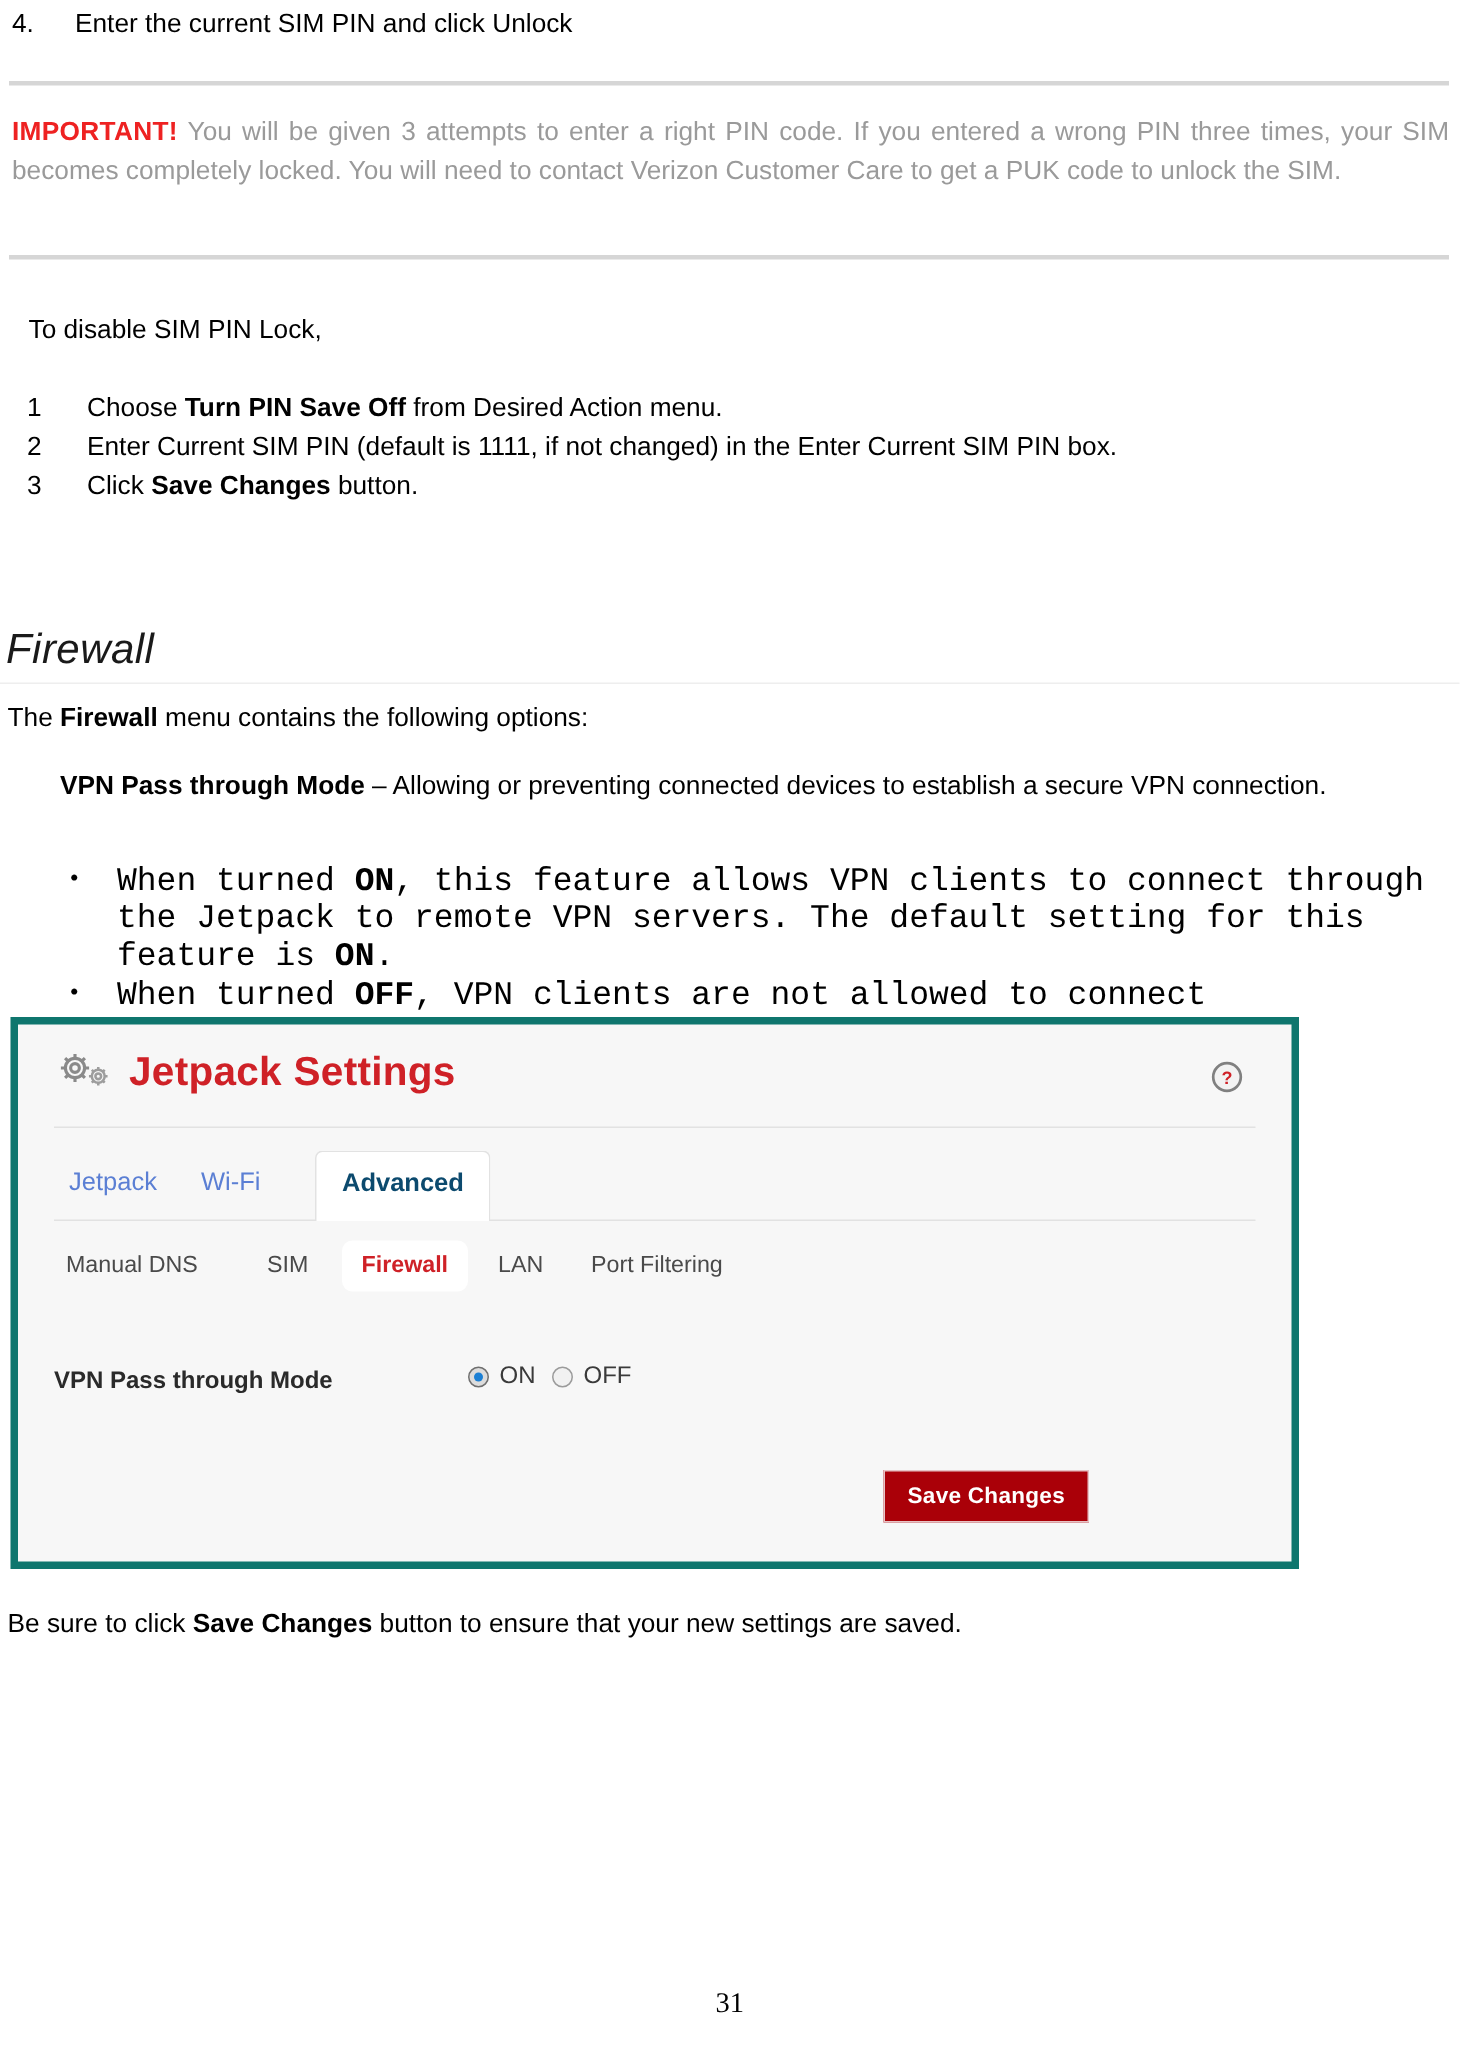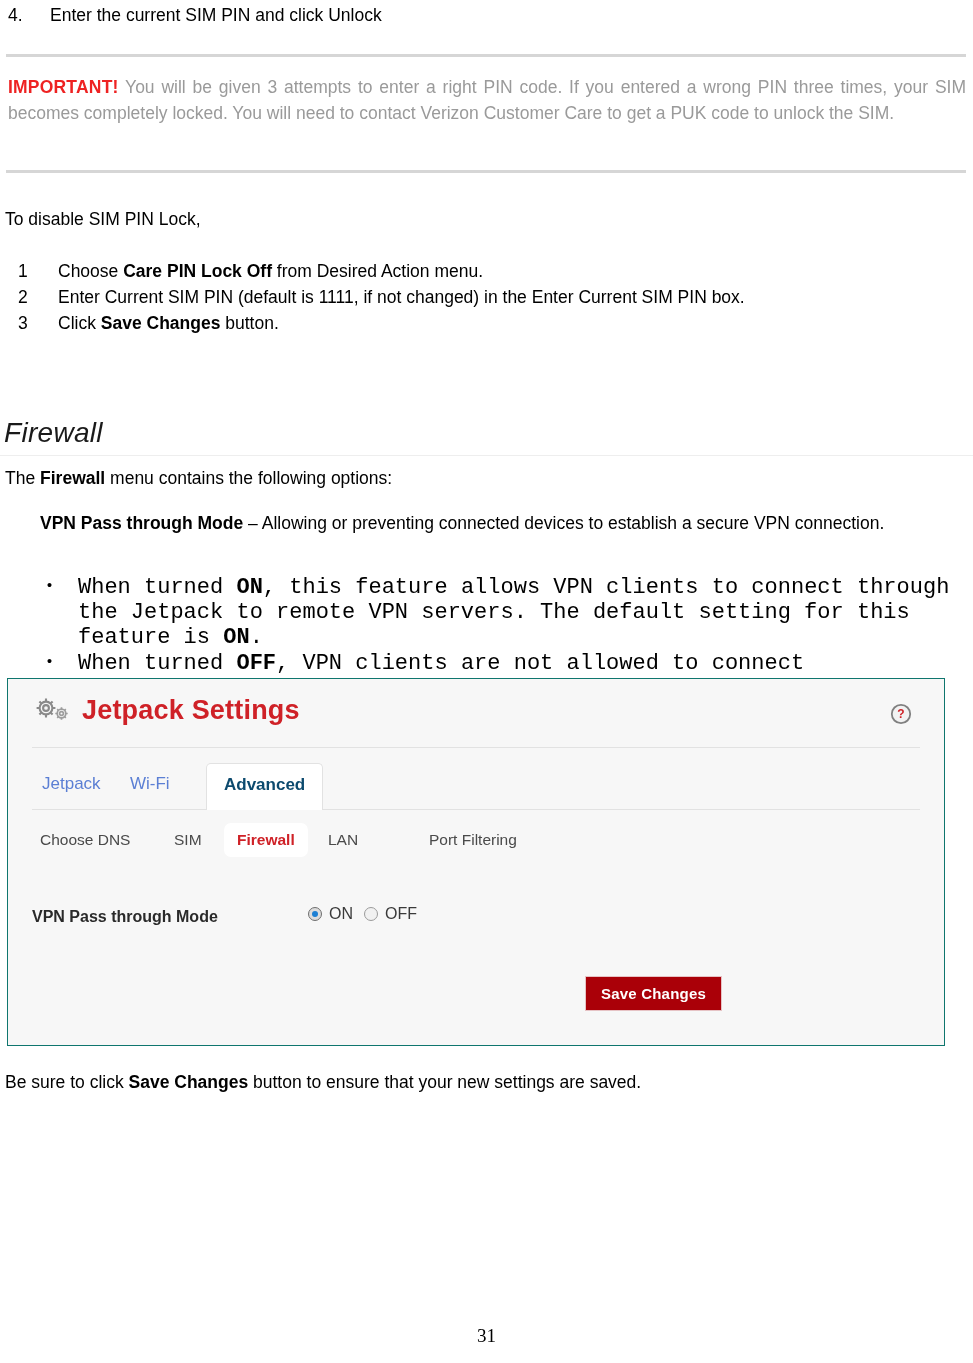--- a/index.html
+++ b/index.html
@@ -47,21 +47,21 @@
     color: #9a9a9a;
     text-align: justify;
   }
   .important .tag {
     color: #ee2222;
     font-weight: bold;
     letter-spacing: .2px;
   }
 
   .todisable {
-    left: 5px; top: 209px;
+    left: 19px; top: 209px;
     font-size: 17.5px;
   }
 
   .numlist {
     left: 18px; top: 258px; width: 950px;
     font-size: 17.5px;
     line-height: 26px;
   }
   .numlist .row { white-space: nowrap; }
   .numlist .n { display: inline-block; width: 40px; }
@@ -117,23 +117,23 @@
   .pagenum {
     left: 0; top: 1325px; width: 973px;
     text-align: center;
     font-family: Liberation Serif, serif;
     font-size: 19px;
   }
 
   
   .shot {
     left: 7px; top: 678px;
-    width: 938px; height: 368px;
+    width: 859px; height: 368px;
     background: #f7f7f7;
-    border: 1px solid #0f766e;
+    border: 5px solid #0f766e;
     box-sizing: border-box;
     font-size: 0;
   }
   .shot-inner {
     position: relative;
     width: 100%; height: 100%;
   }
 
   .shot-head {
     position: absolute;
@@ -218,21 +218,21 @@
   .st-fw {
     left: 192px;
     top: 0px;
     padding: 7px 13px;
     background: #ffffff;
     border-radius: 7px;
     color: #cf2127;
     font-weight: bold;
   }
   .st-lan { left: 296px; }
-  .st-pf { left: 358px; margin-left: 39px; }
+  .st-pf { left: 358px; }
 
   
   .setting-row {
     position: absolute;
     left: 24px; top: 225px;
     width: 480px; height: 28px;
   }
   .setting-label {
     position: absolute;
     left: 0; top: 2px;
@@ -322,21 +322,21 @@
     <span class="tag">IMPORTANT!</span>
     <span>You will be given 3 attempts to enter a right PIN code. If you entered a wrong PIN three times, your SIM becomes completely locked. You will need to contact Verizon Customer Care to get a PUK code to unlock the SIM.</span>
   </div>
 
   <div class="abs rule rule-bot"></div>
 
   <div class="abs todisable">To disable SIM PIN Lock,</div>
 
   <div class="abs numlist">
     <div class="row">
-      <span class="n">1</span><span>Choose </span><span class="b">Care PIN Lock Off</span><span> from Desired Action menu.</span>
+      <span class="n">1</span><span>Choose </span><span class="b">Turn PIN Save Off</span><span> from Desired Action menu.</span>
     </div>
     <div class="row">
       <span class="n">2</span><span>Enter Current SIM PIN (default is 1111, if not changed) in the Enter Current SIM PIN box.</span><span class="b"></span><span></span>
     </div>
     <div class="row">
       <span class="n">3</span><span>Click </span><span class="b">Save Changes</span><span> button.</span>
     </div>
   </div>
 
   <div class="abs h1-firewall">Firewall</div>
@@ -390,21 +390,21 @@
       <div class="shot-head-rule"></div>
 
       <div class="tabs">
         <span class="tab tab-jetpack">Jetpack</span>
         <span class="tab tab-wifi">Wi-Fi</span>
         <span class="tab tab-advanced">Advanced</span>
       </div>
       <div class="tabs-rule"></div>
 
       <div class="subtabs">
-        <span class="subtab st-dns">Choose DNS</span>
+        <span class="subtab st-dns">Manual DNS</span>
         <span class="subtab st-sim">SIM</span>
         <span class="subtab st-fw">Firewall</span>
         <span class="subtab st-lan">LAN</span>
         <span class="subtab st-pf">Port Filtering</span>
       </div>
 
       <div class="setting-row">
         <span class="setting-label">VPN Pass through Mode</span>
         <span class="radio-group">
           <span class="radio-opt">

